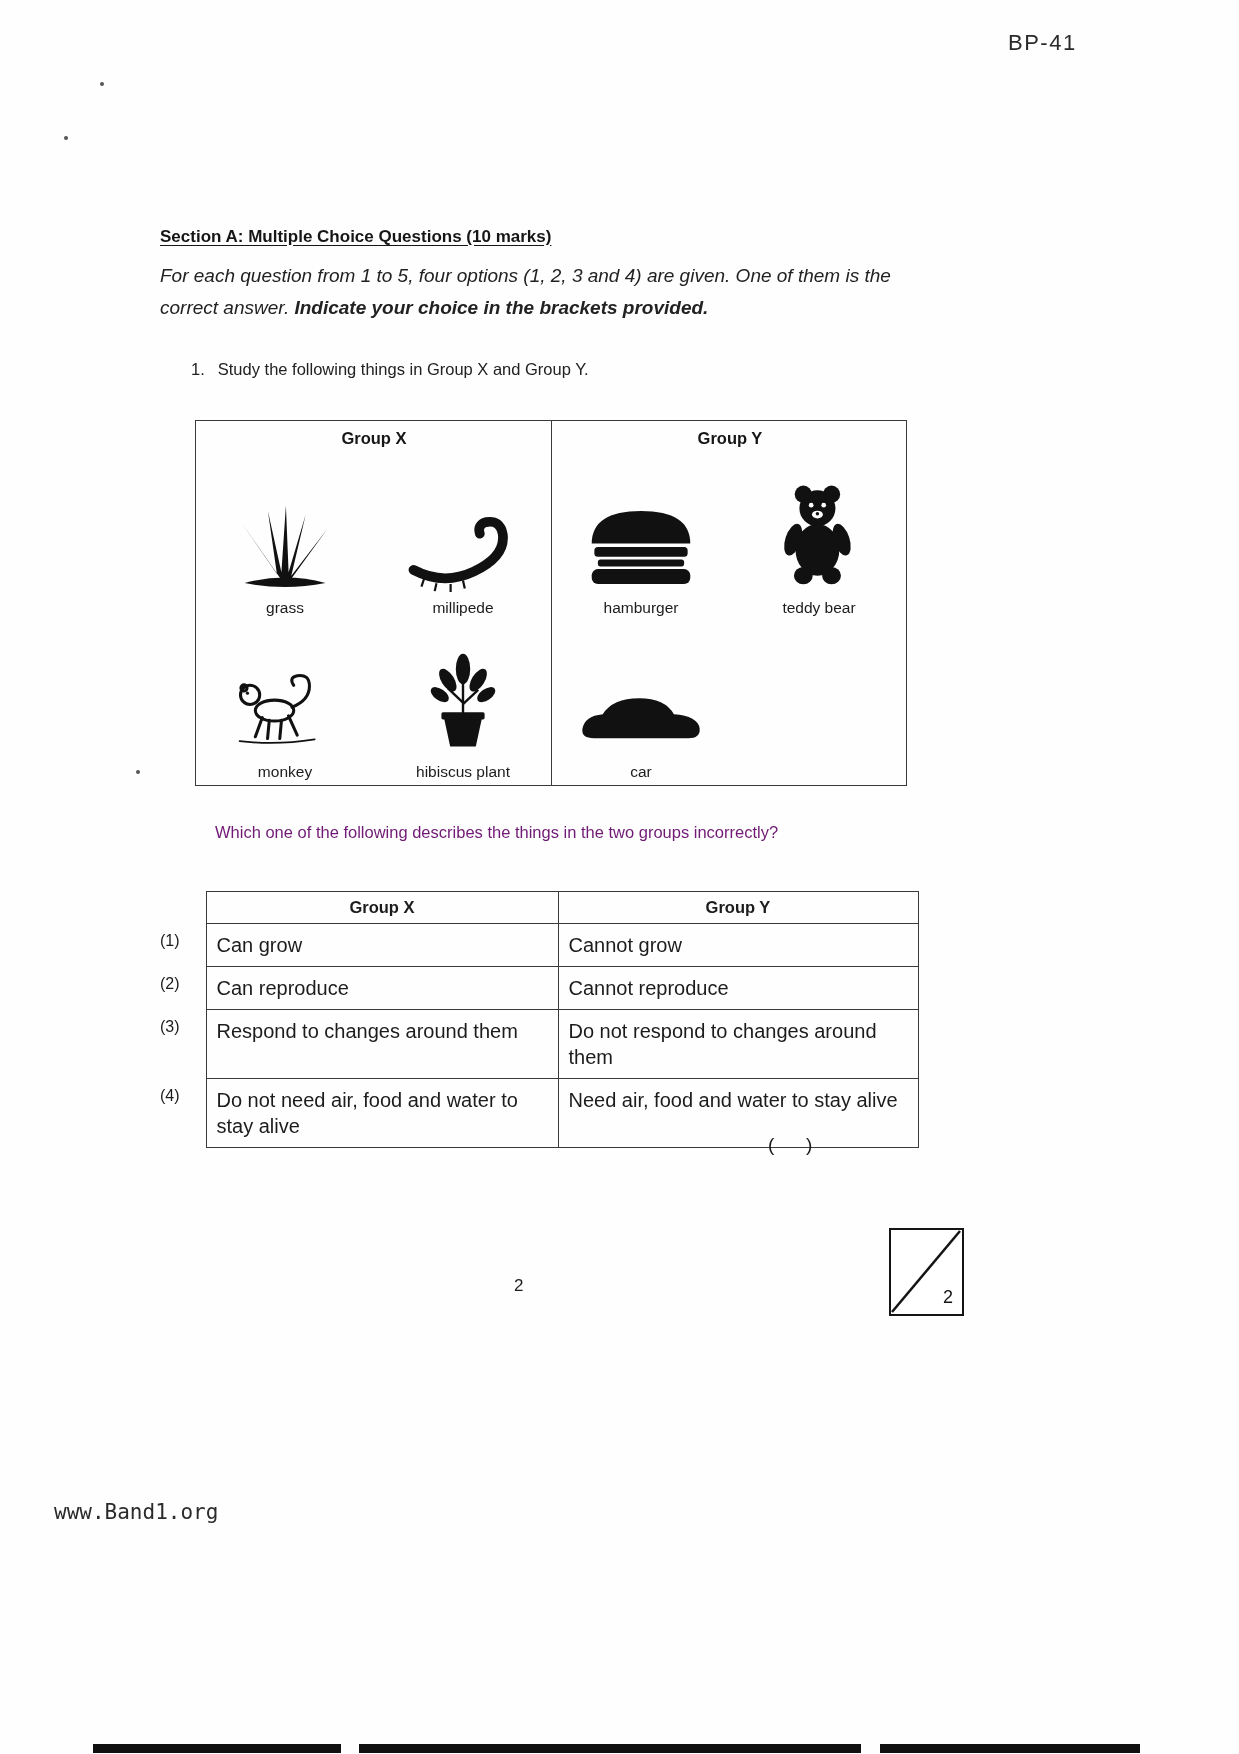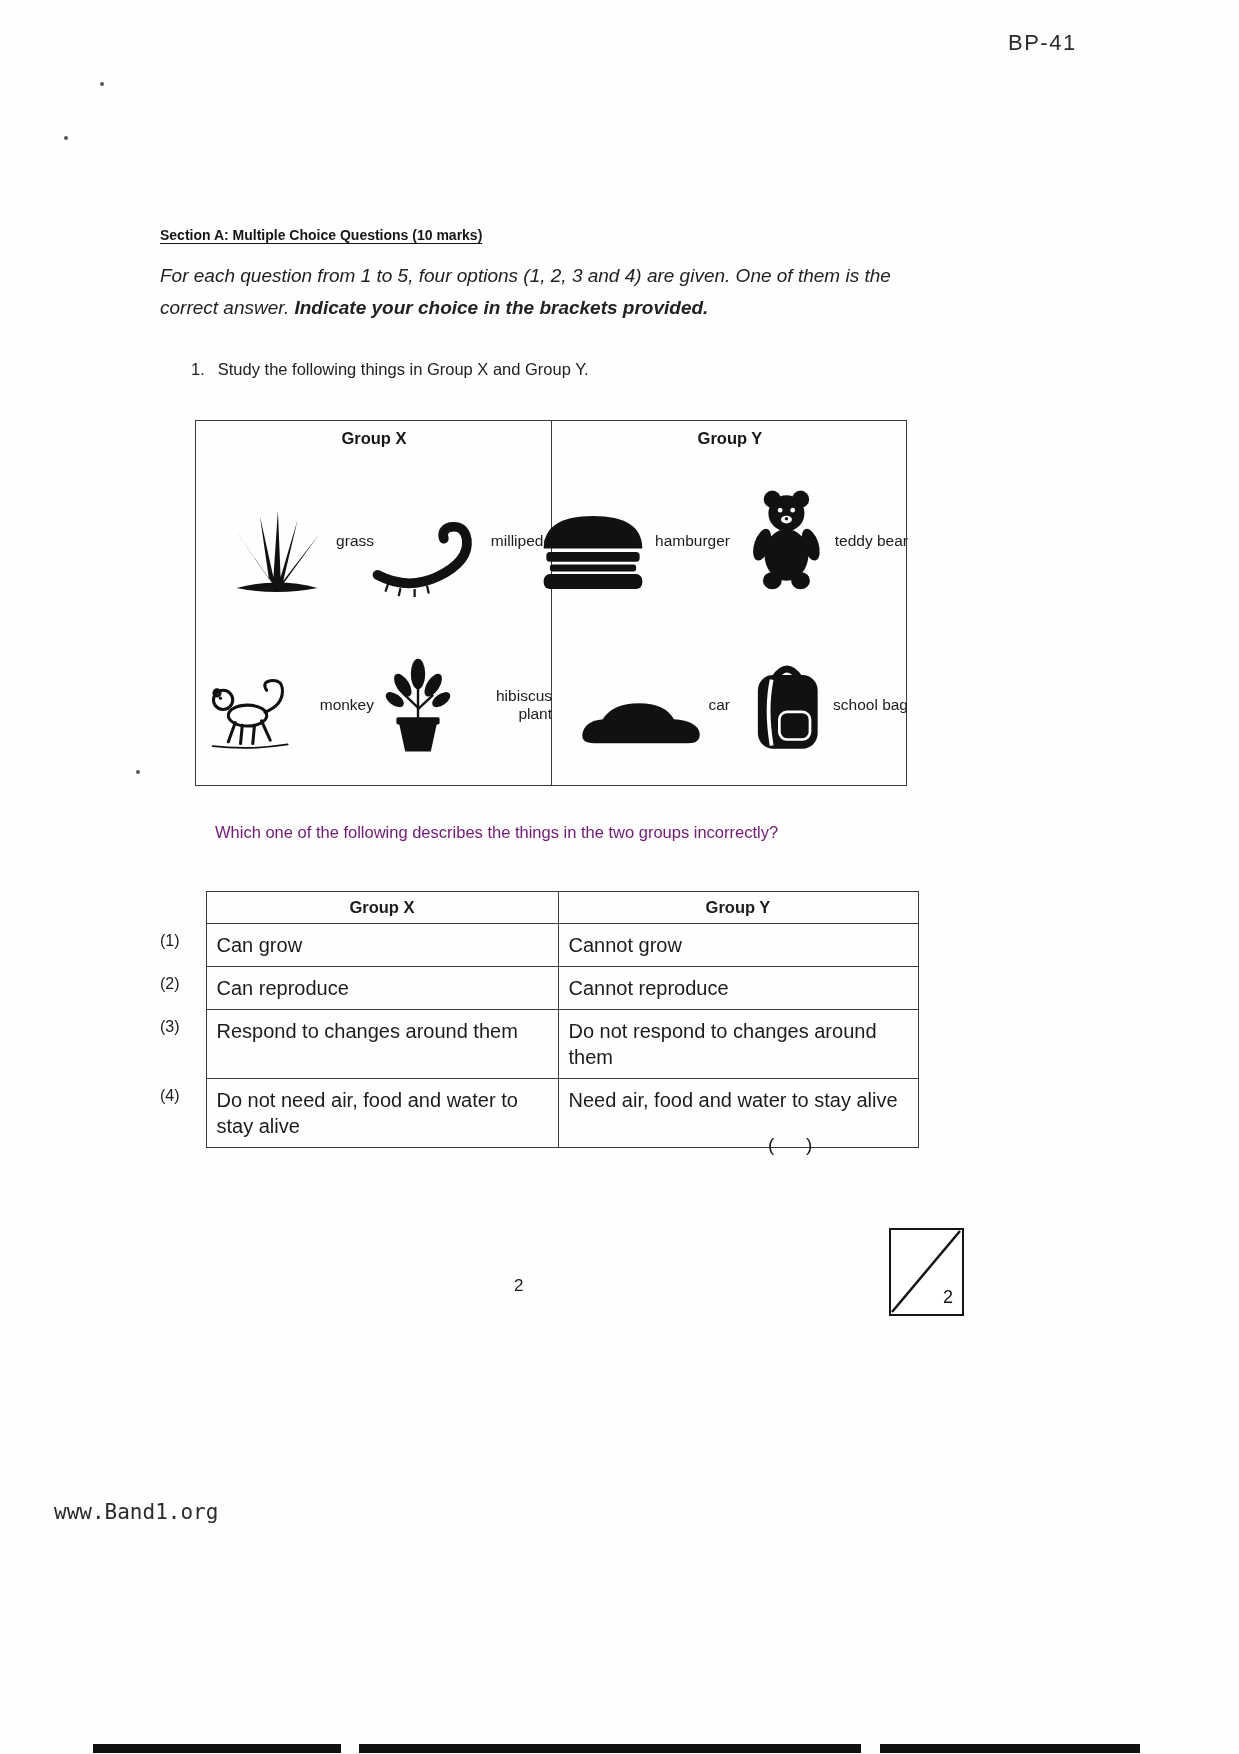--- a/index.html
+++ b/index.html
@@ -8,21 +8,21 @@
     position:relative; width:1239px; height:1754px; margin:0 auto;
     background:#fefefe; overflow:hidden;
     font-family:"Liberation Sans", sans-serif; color:#1e1e1e;
   }
   .doc-code {
     position:absolute; left:1008px; top:30px;
     font-size:22px; letter-spacing:1.5px; color:#2a2a2a;
   }
   .section-heading {
     position:absolute; left:160px; top:227px;
-    font-size:14px; font-weight:bold; text-decoration:underline;
+    font-size:17px; font-weight:bold; text-decoration:underline;
     text-underline-offset:3px; color:#161616;
   }
   .intro {
     position:absolute; left:160px; top:260px; width:770px;
     font-size:19px; font-style:italic; line-height:1.7; color:#222;
   }
   .intro .bold { font-weight:bold; }
   .q-line {
     position:absolute; left:191px; top:360px;
     font-size:16.5px; display:flex; gap:13px; color:#222;
@@ -42,21 +42,21 @@
   }
   .gt-header.hx { left:0; }
   .gt-header.hy { left:356px; }
   .half {
     position:absolute; top:36px; width:356px; height:328px;
     display:flex; flex-wrap:wrap;
   }
   .half.left { left:0; }
   .half.right { left:356px; }
   .item {
-    width:50%; height:50%; display:flex; flex-direction:row;
+    width:50%; height:50%; display:flex; flex-direction:column;
     align-items:center; justify-content:flex-end; padding-bottom:4px;text-align:right;
   }
   .icon-box { height:120px; display:flex; align-items:flex-end; justify-content:center; }
   .item-label { font-size:15.5px; margin-top:7px; color:#1c1c1c; }
   
   .sub-prompt {
     position:absolute; left:215px; top:823px; font-size:16.5px; color:#701a75;
   }
   
   .opt-table {
@@ -230,31 +230,20 @@
         <div class="item-label">teddy bear</div>
       </div>
       <div class="item">
         <div class="icon-box">
           <svg viewBox="0 0 150 90" width="134" height="80">
             <path fill="#111" d="M9 60 Q11 45 32 43 Q43 25 73 25 Q102 25 112 43 Q139 45 141 59 Q142 70 128 70 L22 70 Q8 70 9 60 Z"></path>
           </svg>
         </div>
         <div class="item-label">car</div>
       </div>
-      <div class="item">
-        <div class="icon-box">
-          <svg viewBox="0 0 120 130" width="92" height="112">
-            <path d="M44 30 Q60 6 76 30" fill="none" stroke="#111" stroke-width="9" stroke-linecap="round"></path>
-            <rect x="22" y="26" width="78" height="96" rx="20" fill="#111"></rect>
-            <path d="M40 32 Q32 70 40 118" fill="none" stroke="#fff" stroke-width="5"></path>
-            <rect x="50" y="74" width="40" height="36" rx="10" fill="none" stroke="#fff" stroke-width="3.5"></rect>
-          </svg>
-        </div>
-        <div class="item-label">school bag</div>
-      </div>
     </div>
   </div>
 
   <div class="sub-prompt">Which one of the following describes the things in the two groups incorrectly?</div>
 
   <table class="opt-table">
     <colgroup>
         <col style="width:46px">
         <col style="width:352px">
         <col style="width:360px">

